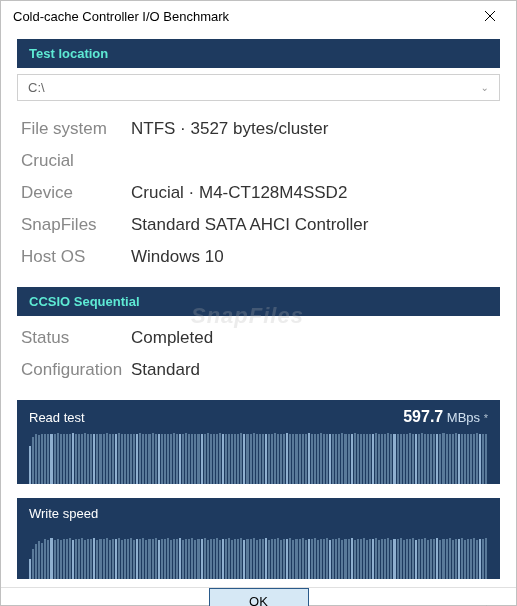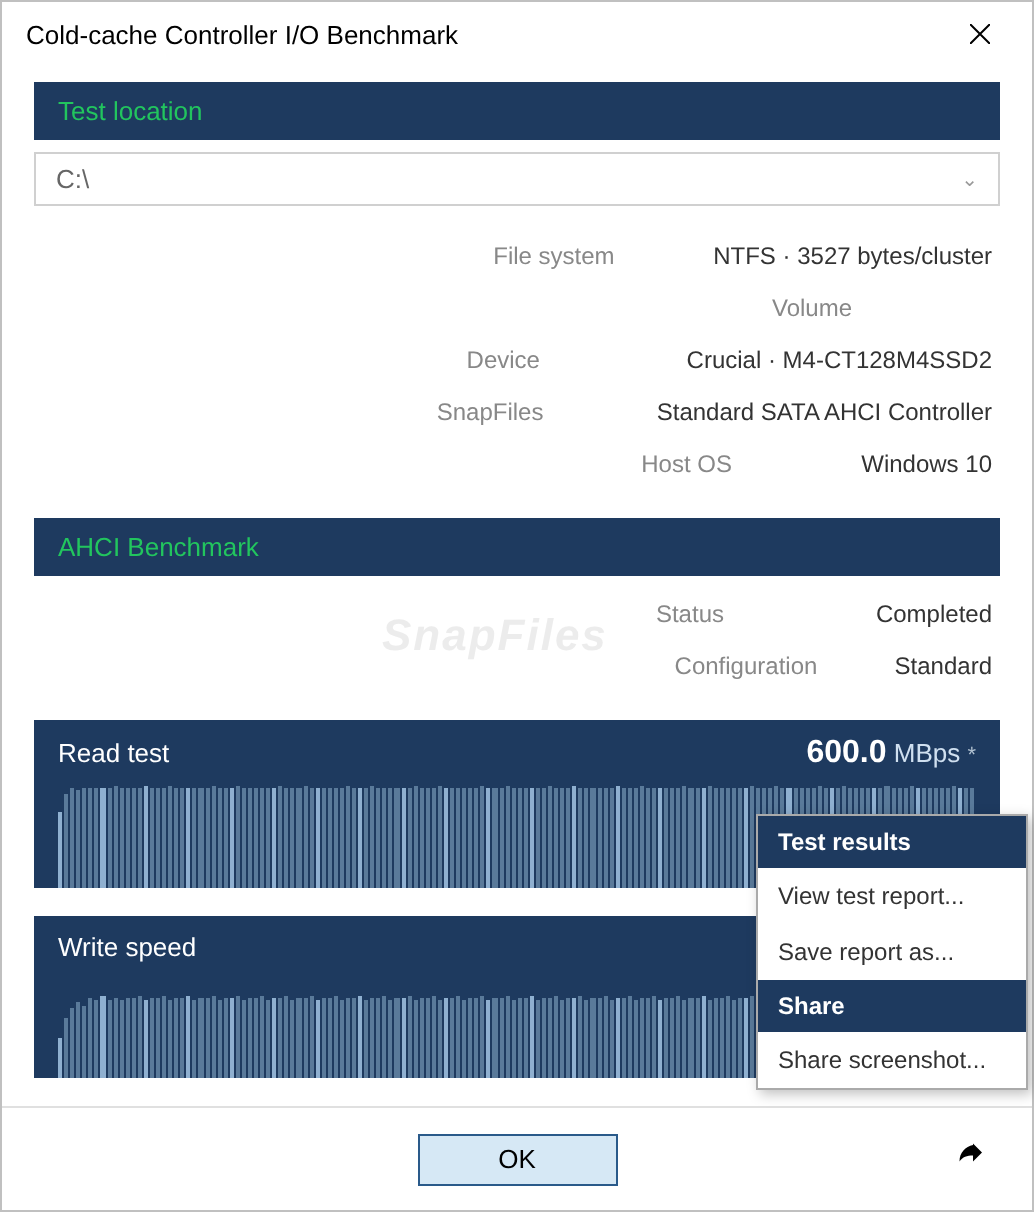--- a/index.html
+++ b/index.html
@@ -3,25 +3,25 @@
 <meta charset="utf-8">
 <style>
 * { margin: 0; padding: 0; box-sizing: border-box; font-family: 'Segoe UI', Tahoma, sans-serif; }
 body { background: #fff; width: 517px; height: 606px; overflow: hidden; }
 .window { width: 517px; height: 606px; border: 1px solid #c0c0c0; display: flex; flex-direction: column; background: #fff; }
 .titlebar { height: 32px; display: flex; align-items: center; padding: 0 4px 0 12px; background: #fff; }
 .titlebar-text { flex: 1; font-size: 13px; color: #000; }
 .close-btn { width: 44px; height: 30px; display: flex; align-items: center; justify-content: center; cursor: pointer; }
 .close-btn svg { width: 10px; height: 10px; }
 .content { flex: 1; padding: 8px 16px 0 16px; display: flex; flex-direction: column; gap: 6px; position: relative; }
-.section-header { background: #1e3a5f; color: #22c55e; padding: 7px 12px; font-size: 13px; font-weight: 400; }
+.section-header { background: #1e3a5f; color: #5eead4; padding: 7px 12px; font-size: 13px; font-weight: 700; }
 .combo { border: 1px solid #d0d0d0; padding: 5px 10px; font-size: 13px; color: #666; display: flex; align-items: center; justify-content: space-between; background: #fff; cursor: pointer; margin-bottom: 6px; }
 .combo .chev { color: #999; font-size: 10px; }
 .info-table { padding: 0 4px; margin-bottom: 8px; }
-.info-row { display: flex; padding: 6px 0; font-size: 12px; justify-content: flex-end; }
+.info-row { display: flex; padding: 6px 0; font-size: 17px; }
 .info-label { width: 110px; color: #888; }
 .info-value { color: #333; }
 .chart-block { background: #1e3a5f; padding: 8px 12px 0 12px; margin-bottom: 8px; }
 .chart-head { display: flex; justify-content: space-between; align-items: baseline; color: #fff; font-size: 13px; margin-bottom: 6px; }
 .chart-val { font-size: 13px; color: #d0e0f0; }
 .chart-val .num { font-size: 16px; font-weight: 600; color: #fff; }
 .chart-val .star { font-size: 11px; color: #b0c0d0; }
 .bars { display: flex; align-items: flex-end; height: 52px; gap: 1px; overflow: hidden; }
 .bars .bar { flex: 1; background: #5a7a9a; min-width: 2px; }
 .bars .bar.hi { background: #8fb0d0; }
@@ -55,53 +55,53 @@
       <span>C:\</span>
       <span class="chev">⌄</span>
     </div>
 
     <div class="info-table" id="info-rows">
         <div class="info-row">
           <div class="info-label">File system</div>
           <div class="info-value">NTFS  ·  3527 bytes/cluster</div>
         </div>
         <div class="info-row">
-          <div class="info-label">Volume</div>
+          <div class="info-label">Crucial</div>
         </div>
         <div class="info-row">
           <div class="info-label">Device</div>
           <div class="info-value">Crucial  ·  M4-CT128M4SSD2</div>
         </div>
         <div class="info-row">
           <div class="info-label">SnapFiles</div>
           <div class="info-value">Standard SATA AHCI Controller</div>
         </div>
         <div class="info-row">
           <div class="info-label">Host OS</div>
           <div class="info-value">Windows 10</div>
         </div>
       </div>
 
-    <div class="section-header">AHCI Benchmark</div>
+    <div class="section-header">CCSIO Sequential</div>
     <div class="info-table" id="bench-rows">
         <div class="info-row">
           <div class="info-label">Status</div>
           <div class="info-value">Completed</div>
         </div>
         <div class="info-row">
           <div class="info-label">Configuration</div>
           <div class="info-value">Standard</div>
         </div>
       </div>
 
     <div class="chart-block">
       <div class="chart-head">
         <span>Read test</span>
         <span class="chart-val">
-          <span class="num">600.0</span> <span>MBps</span> <span class="star">*</span>
+          <span class="num">597.7</span> <span>MBps</span> <span class="star">*</span>
         </span>
       </div>
       <div class="bars" id="read-bars">
           <div class="bar hi" style="height: 73.0769%;"></div>
           <div class="bar" style="height: 90.3846%;"></div>
           <div class="bar" style="height: 96.1538%;"></div>
           <div class="bar" style="height: 95.1923%;"></div>
           <div class="bar" style="height: 95.7692%;"></div>
           <div class="bar" style="height: 97.1154%;"></div>
           <div class="bar" style="height: 96.5385%;"></div>
@@ -402,27 +402,20 @@
           <div class="bar" style="height: 77.6923%;"></div>
           <div class="bar" style="height: 76.5385%;"></div>
           <div class="bar" style="height: 78.0769%;"></div>
           <div class="bar" style="height: 75%;"></div>
           <div class="bar hi" style="height: 77.3077%;"></div>
           <div class="bar" style="height: 76.1538%;"></div>
           <div class="bar" style="height: 78.4615%;"></div>
         </div>
     </div>
 
-    <div class="popup">
-      <div class="popup-head">Test results</div>
-      <div class="popup-item">View test report...</div>
-      <div class="popup-item">Save report as...</div>
-      <div class="popup-head">Share</div>
-      <div class="popup-item">Share screenshot...</div>
-    </div>
   </div>
 
   <div class="footer">
     <button class="ok-btn">OK</button>
     <div class="share-btn">
       <svg viewBox="0 0 24 24">
           <path d="M14 5l6 6-6 6v-4c-4 0-7 1-9 4 0-6 4-10 9-11V5z" fill="#000"></path>
         </svg>
     </div>
   </div>

